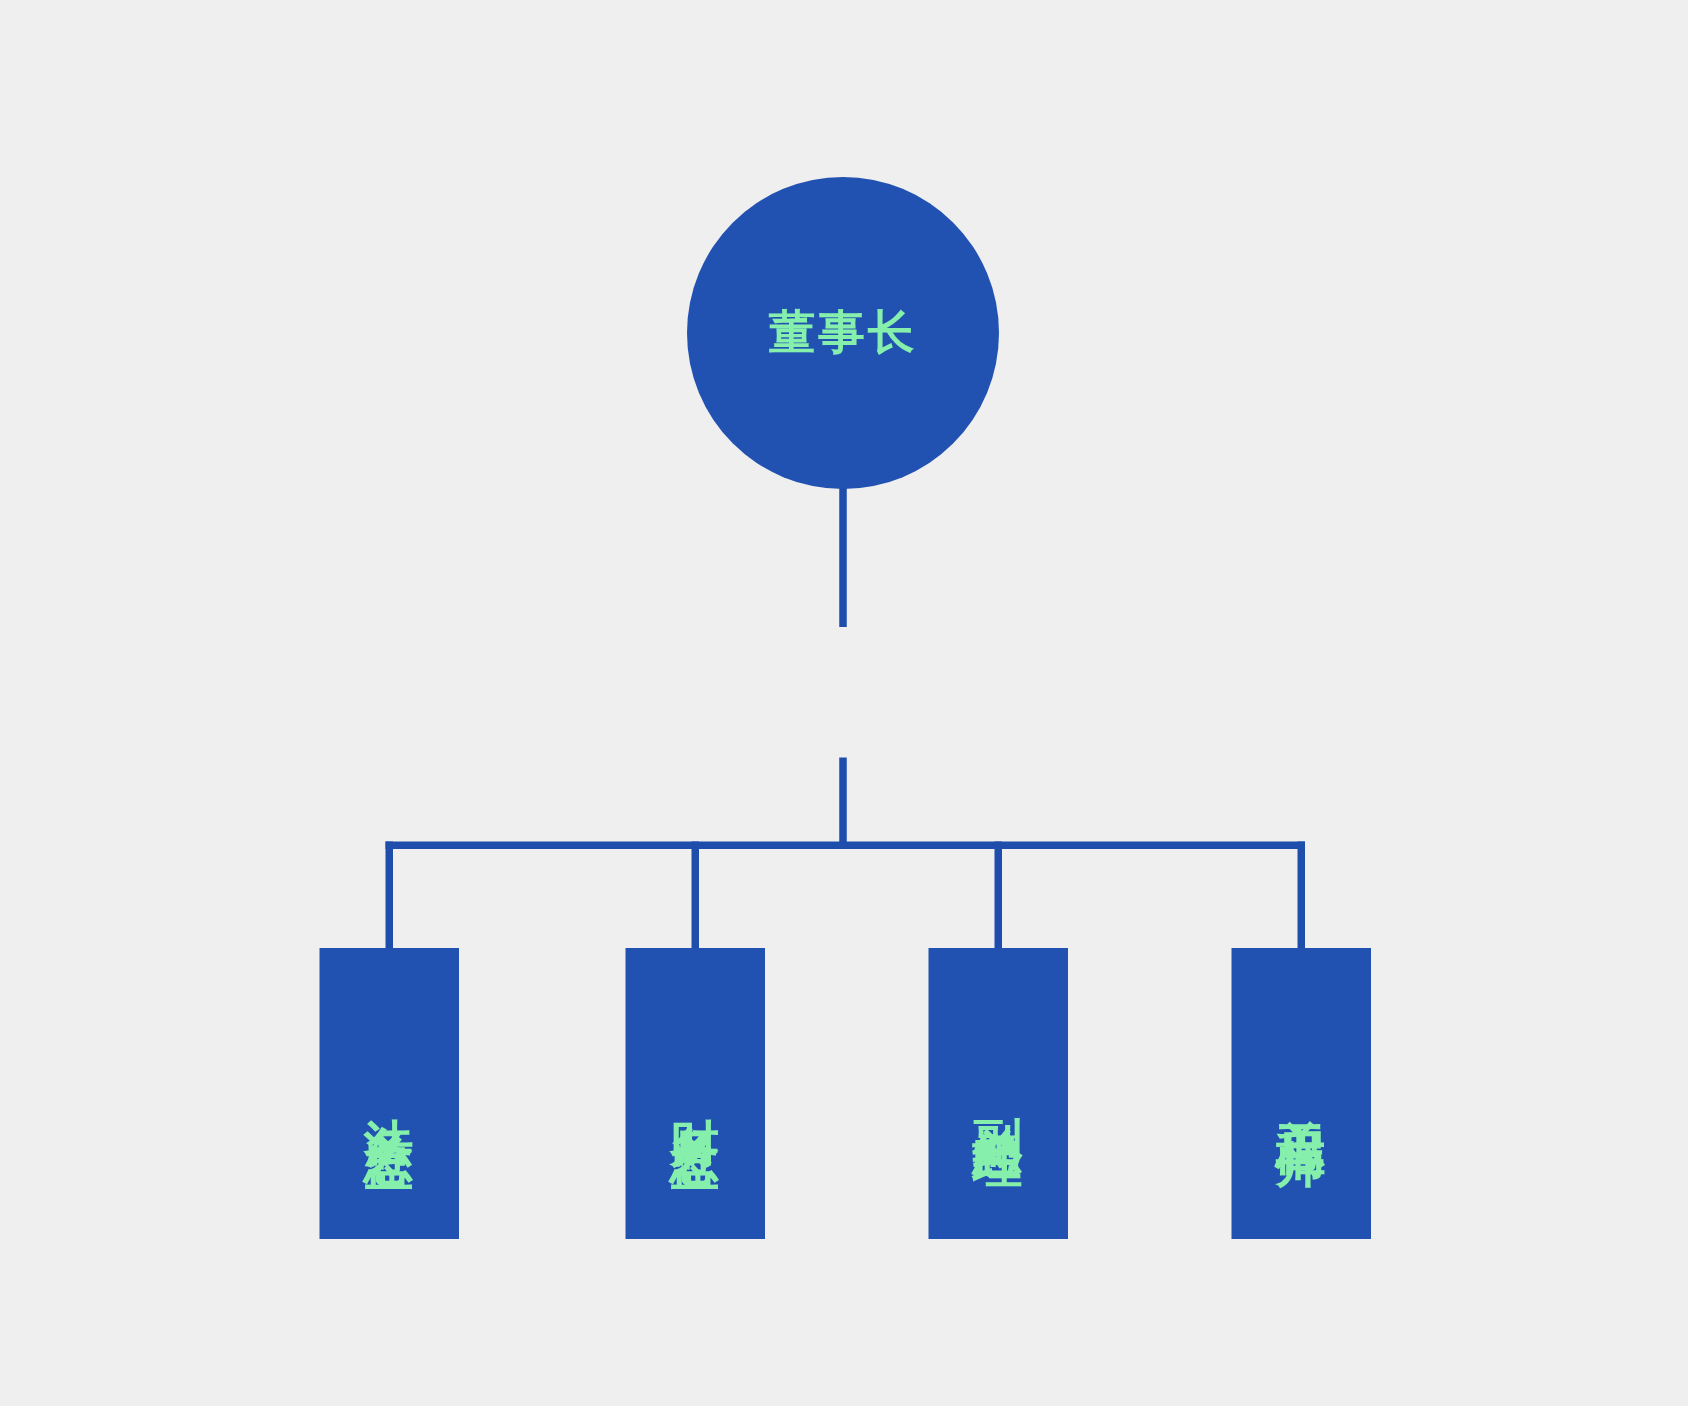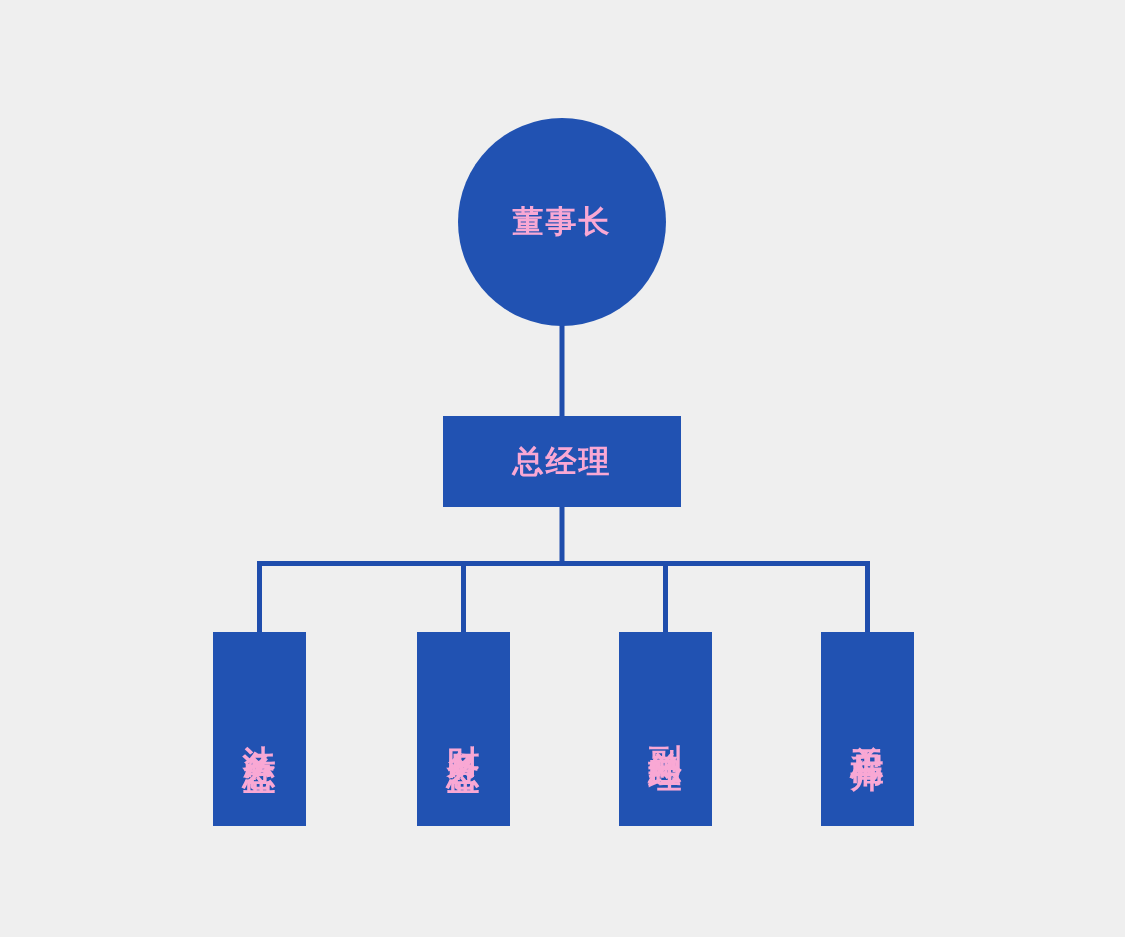--- a/index.html
+++ b/index.html
@@ -20,21 +20,21 @@
     position: absolute;
     left: 0;
     top: 0;
     width: 1125px;
     height: 937px;
     pointer-events: none;
   }
   .node {
     position: absolute;
     background: #2152b2;
-    color: #f9a8d4;
+    color: #86efac;
     display: flex;
     align-items: center;
     justify-content: center;
     font-weight: bold;
     box-sizing: border-box;
     cursor: default;
   }
   .node-circle {
     left: 458px;
     top: 118px;
@@ -85,23 +85,20 @@
     <line x1="259.5" y1="561" x2="259.5" y2="634" stroke="#1f4dac" stroke-width="5"></line>
     <line x1="463.5" y1="561" x2="463.5" y2="634" stroke="#1f4dac" stroke-width="5"></line>
     <line x1="665.5" y1="561" x2="665.5" y2="634" stroke="#1f4dac" stroke-width="5"></line>
     <line x1="867.5" y1="561" x2="867.5" y2="634" stroke="#1f4dac" stroke-width="5"></line>
   </svg>
 
   <div class="node node-circle">
     <span>董事长</span>
   </div>
 
-  <div class="node node-rect-h">
-    <span>总经理</span>
-  </div>
 
   <div class="node node-rect-v child-0">
     <span class="v-label">法务总监</span>
   </div>
 
   <div class="node node-rect-v child-1">
     <span class="v-label">财务总监</span>
   </div>
 
   <div class="node node-rect-v child-2">

